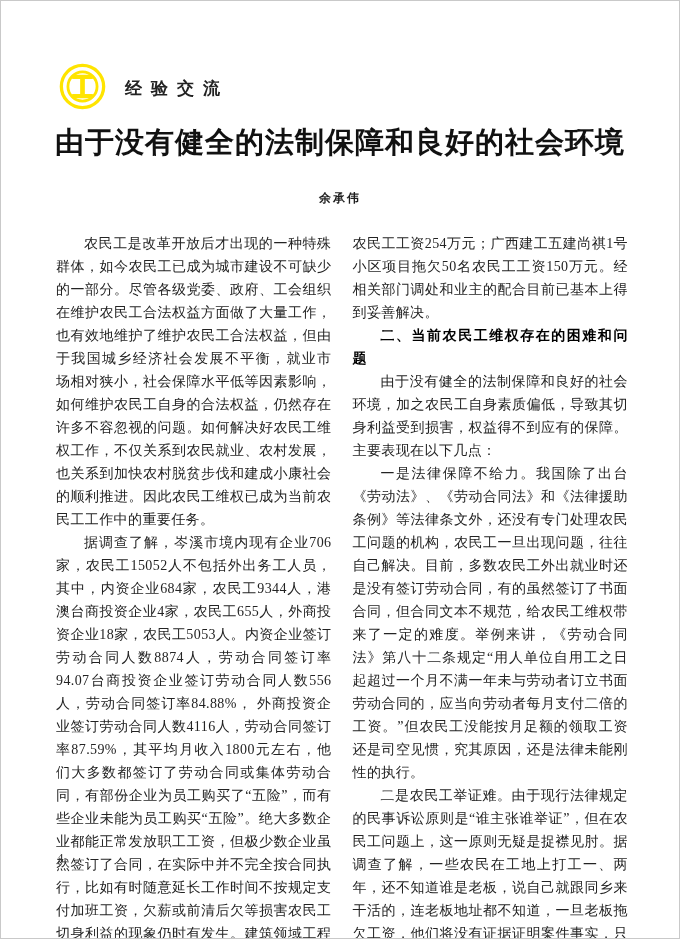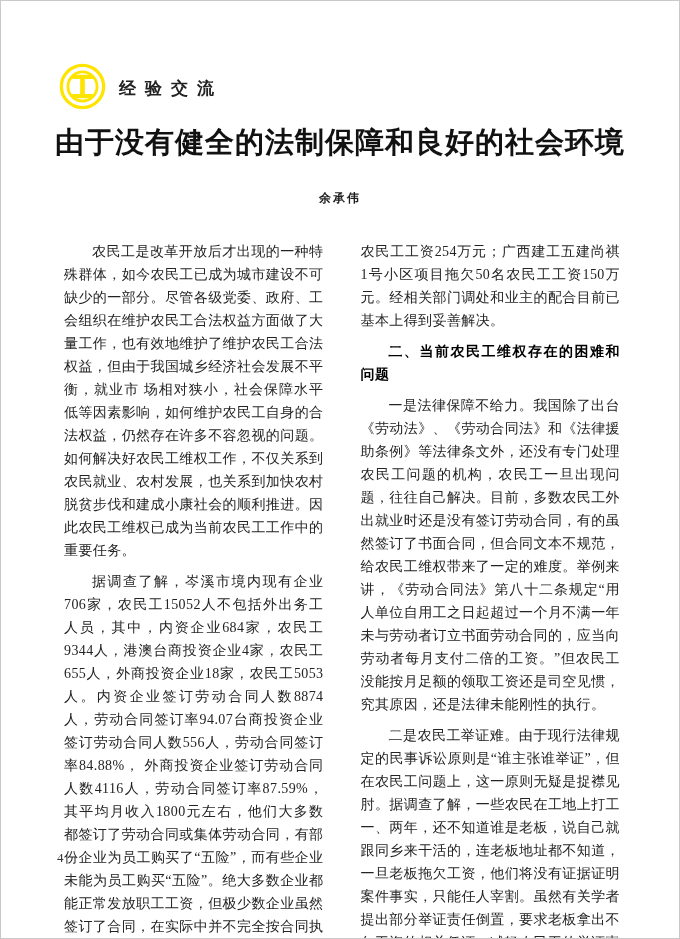--- a/index.html
+++ b/index.html
@@ -9,21 +9,21 @@
     box-sizing:border-box;
     background:#ffffff;
     border:1px solid #c9c9c9;
     font-family:"Liberation Serif","DejaVu Serif",serif;
     color:#1e1e1e;
     overflow:hidden;
   }
   
   .header{
     position:absolute;left:58px;top:62px;
-    display:flex;align-items:center;gap:13px;
+    display:flex;align-items:center;gap:19px;
   }
   .logo{width:47px;height:47px;display:block;}
   .section-label{
     font-family:"Liberation Sans","DejaVu Sans",sans-serif;
     font-size:17px;font-weight:700;letter-spacing:9px;color:#222;
     padding-top:4px;
   }
   
   .title{
     position:absolute;top:122px;left:0;width:100%;
@@ -41,21 +41,21 @@
     position:absolute;top:231px;left:55px;width:572px;
     display:flex;gap:21px;
   }
   .col{
     flex:1;min-width:0;
     font-size:14px;line-height:23px;
     letter-spacing:0.4px;
     text-align:justify;
     color:#232323;
   }
-  .col p{margin:8px;}
+  .col p{margin:0;}
   .indent{text-indent:2em;}
   .sub-heading{
     font-family:"Liberation Sans","DejaVu Sans",sans-serif;
     font-weight:700;color:#000000;
     text-indent:2em;
     letter-spacing:0.6px;
   }
   .page-number{
     position:absolute;left:56px;top:849px;
     font-size:13px;color:#333;
@@ -82,20 +82,21 @@
   <div class="author">余承伟</div>
 
   <div class="body-columns">
     <div class="col">
       <p class="indent">农民工是改革开放后才出现的一种特殊群体，如今农民工已成为城市建设不可缺少的一部分。尽管各级党委、政府、工会组织在维护农民工合法权益方面做了大量工作，也有效地维护了维护农民工合法权益，但由于我国城乡经济社会发展不平衡，就业市 场相对狭小，社会保障水平低等因素影响，如何维护农民工自身的合法权益，仍然存在许多不容忽视的问题。如何解决好农民工维权工作，不仅关系到农民就业、农村发展，也关系到加快农村脱贫步伐和建成小康社会的顺利推进。因此农民工维权已成为当前农民工工作中的重要任务。</p>
       <p class="indent">据调查了解，岑溪市境内现有企业706家，农民工15052人不包括外出务工人员，其中，内资企业684家，农民工9344人，港澳台商投资企业4家，农民工655人，外商投资企业18家，农民工5053人。内资企业签订劳动合同人数8874人，劳动合同签订率94.07台商投资企业签订劳动合同人数556人，劳动合同签订率84.88%， 外商投资企业签订劳动合同人数4116人，劳动合同签订率87.59%，其平均月收入1800元左右，他们大多数都签订了劳动合同或集体劳动合同，有部份企业为员工购买了“五险”，而有些企业未能为员工购买“五险”。绝大多数企业都能正常发放职工工资，但极少数企业虽然签订了合同，在实际中并不完全按合同执行，比如有时随意延长工作时间不按规定支付加班工资，欠薪或前清后欠等损害农民工切身利益的现象仍时有发生。建筑领域工程有的存在包工头层层转包现象，工钱不能直接发放到农民工手中，一些没有相关资质的包工头充当用人单位和民工的中间人，对农民工工资的正常支付存在较大隐患：有的由于工程合同发生纠纷导致工资未能及时支付，工程未能按合同约定的工期和质量完工和不按图纸要求施工验收不合格导致工资拖欠。经岑溪市劳动监察部门检查发现经检查发现新鸿基陶瓷有限公司、祥和花园、广西建工五建尚祺1号小区项目等企业存在拖欠农民工工资情况，其中新鸿基陶瓷有限公司拖欠520名农民工工资600万；幸福城拖欠71名</p>
     </div>
     <div class="col">
       <p>农民工工资254万元；广西建工五建尚祺1号小区项目拖欠50名农民工工资150万元。经相关部门调处和业主的配合目前已基本上得到妥善解决。</p>
       <p class="sub-heading">二、当前农民工维权存在的困难和问题</p>
+      <p class="indent">由于没有健全的法制保障和良好的社会环境，加之农民工自身素质偏低，导致其切身利益受到损害，权益得不到应有的保障。主要表现在以下几点：</p>
       <p class="indent">一是法律保障不给力。我国除了出台《劳动法》、《劳动合同法》和《法律援助条例》等法律条文外，还没有专门处理农民工问题的机构，农民工一旦出现问题，往往自己解决。目前，多数农民工外出就业时还是没有签订劳动合同，有的虽然签订了书面合同，但合同文本不规范，给农民工维权带来了一定的难度。举例来讲，《劳动合同法》第八十二条规定“用人单位自用工之日起超过一个月不满一年未与劳动者订立书面劳动合同的，应当向劳动者每月支付二倍的工资。”但农民工没能按月足额的领取工资还是司空见惯，究其原因，还是法律未能刚性的执行。</p>
       <p class="indent">二是农民工举证难。由于现行法律规定的民事诉讼原则是“谁主张谁举证”，但在农民工问题上，这一原则无疑是捉襟见肘。据调查了解，一些农民在工地上打工一、两年，还不知道谁是老板，说自己就跟同乡来干活的，连老板地址都不知道，一旦老板拖欠工资，他们将没有证据证明案件事实，只能任人宰割。虽然有关学者提出部分举证责任倒置，要求老板拿出不欠工资的相关凭证，减轻农民工的举证责任，遗憾的是现行法律并无此规定。</p>
 
     </div>
   </div>
 
   <div class="page-number">4</div>
 
 </div>
 

